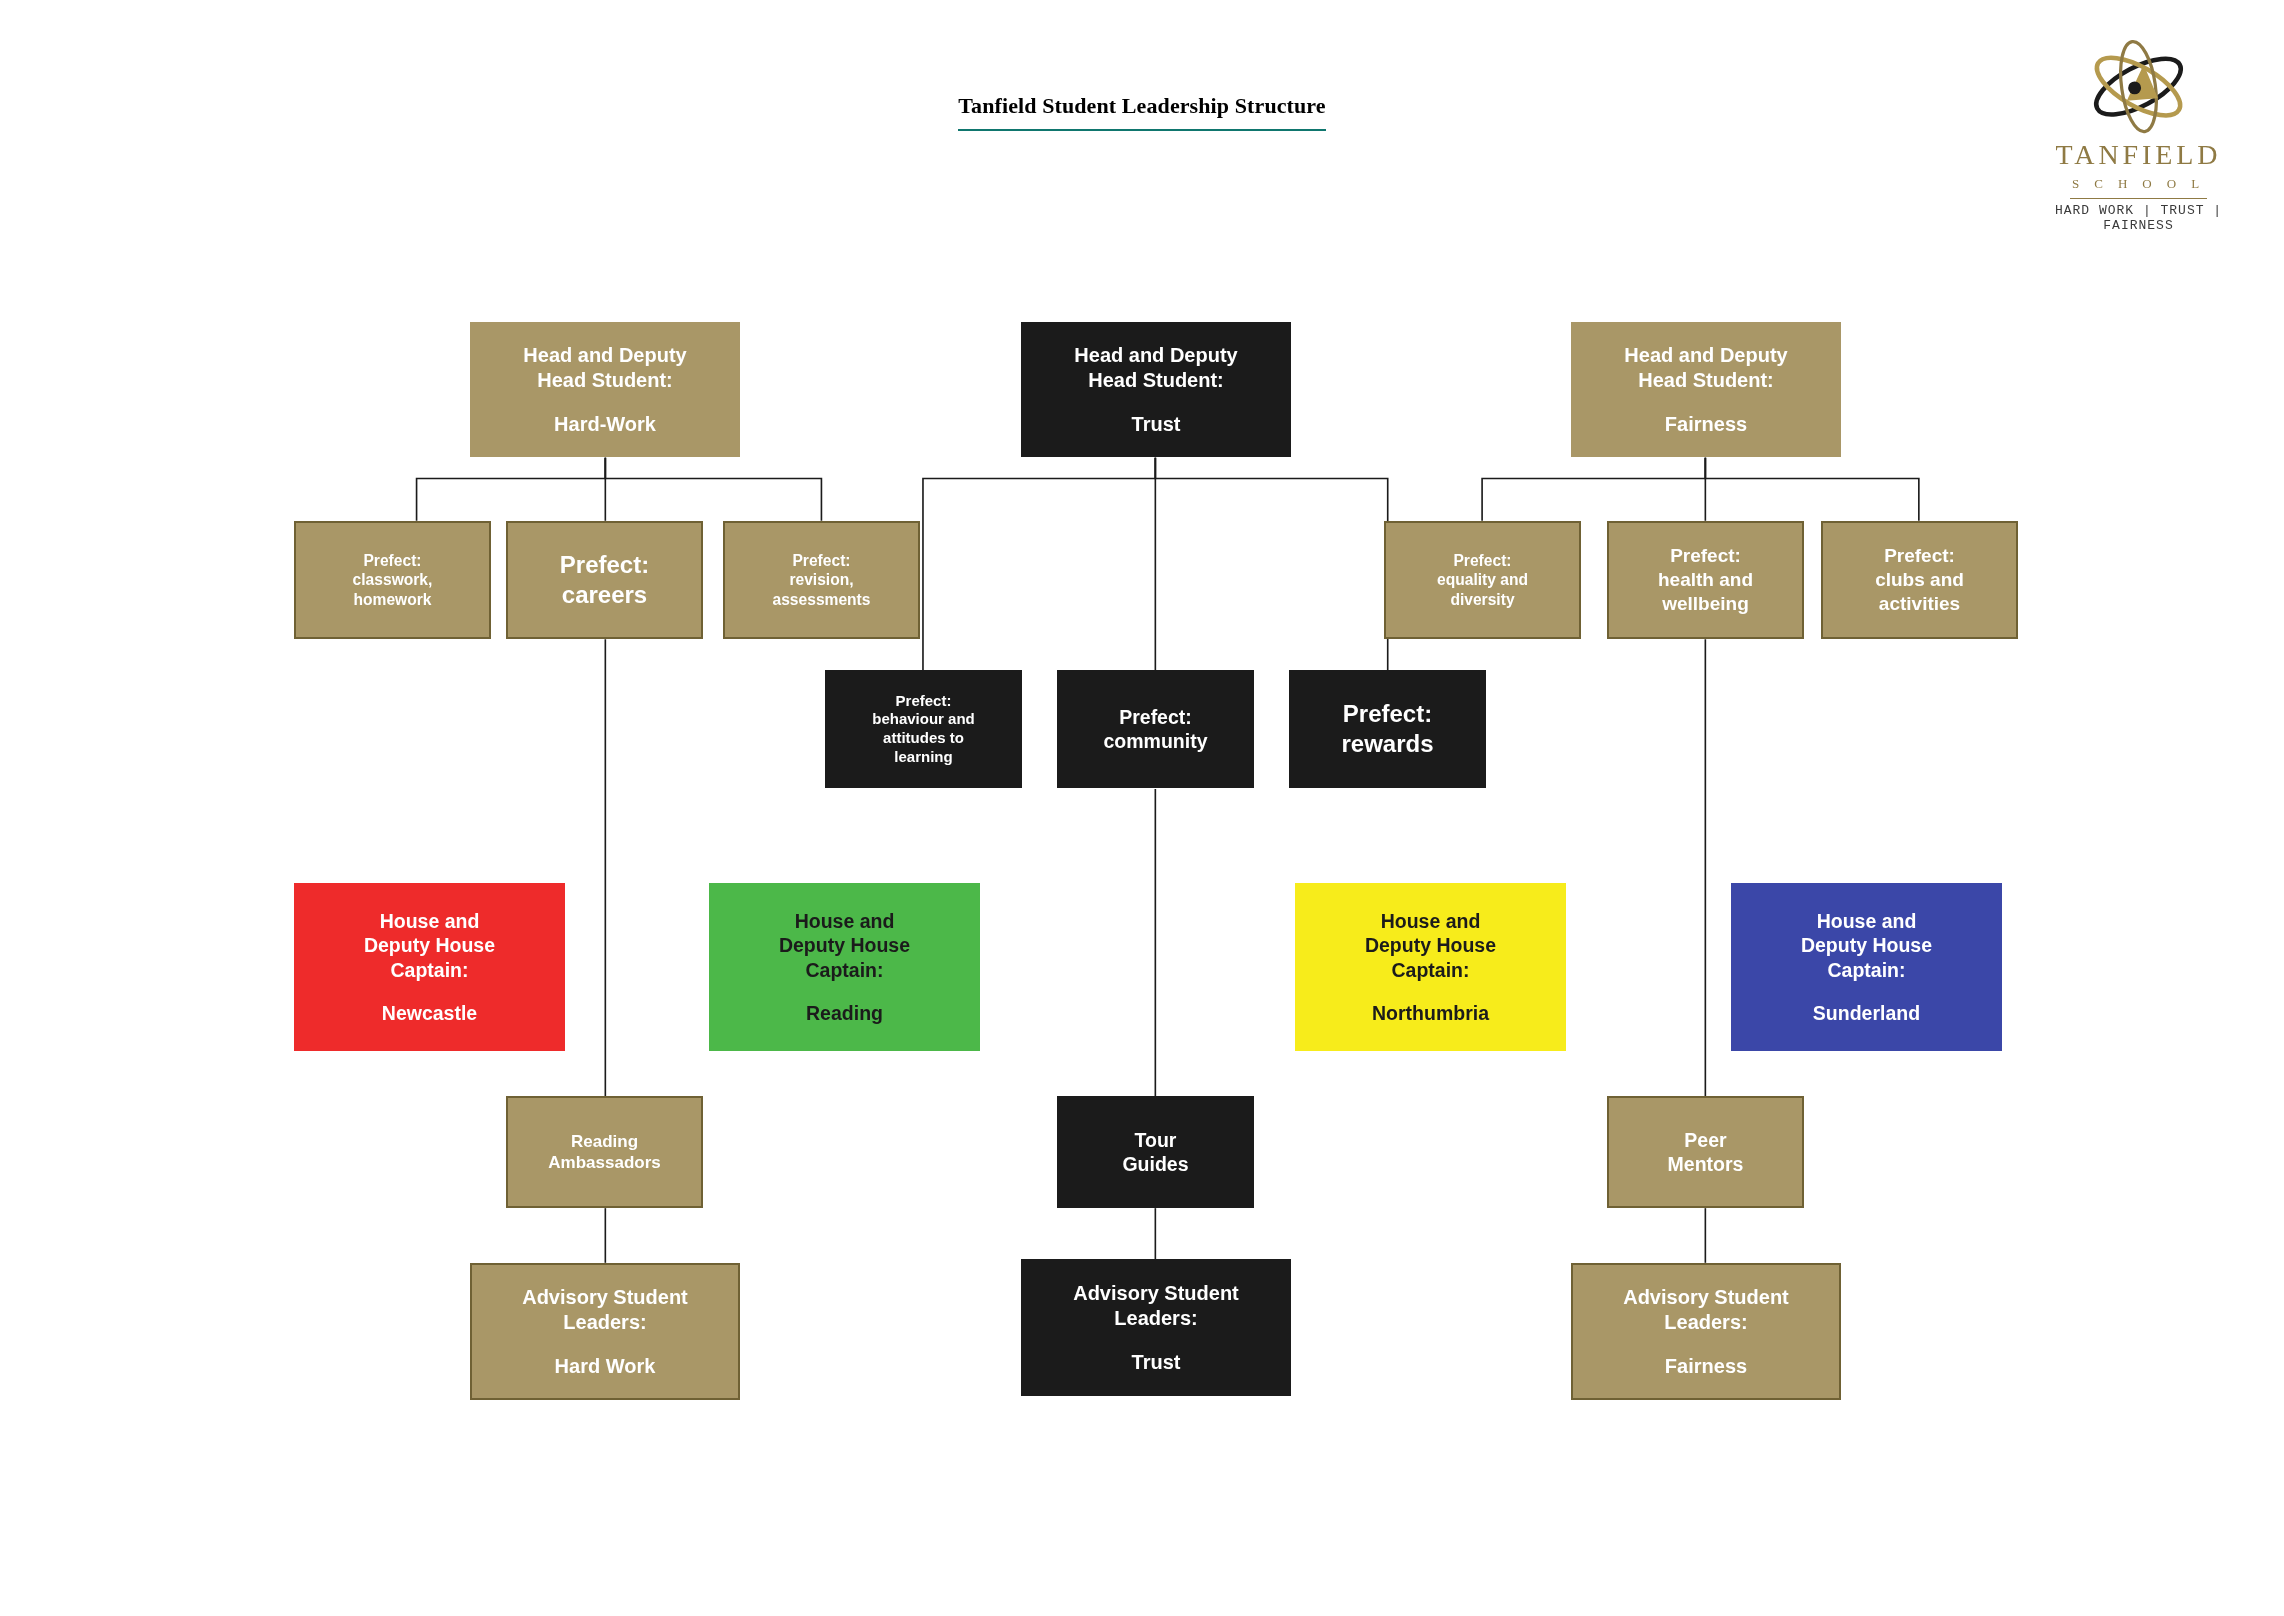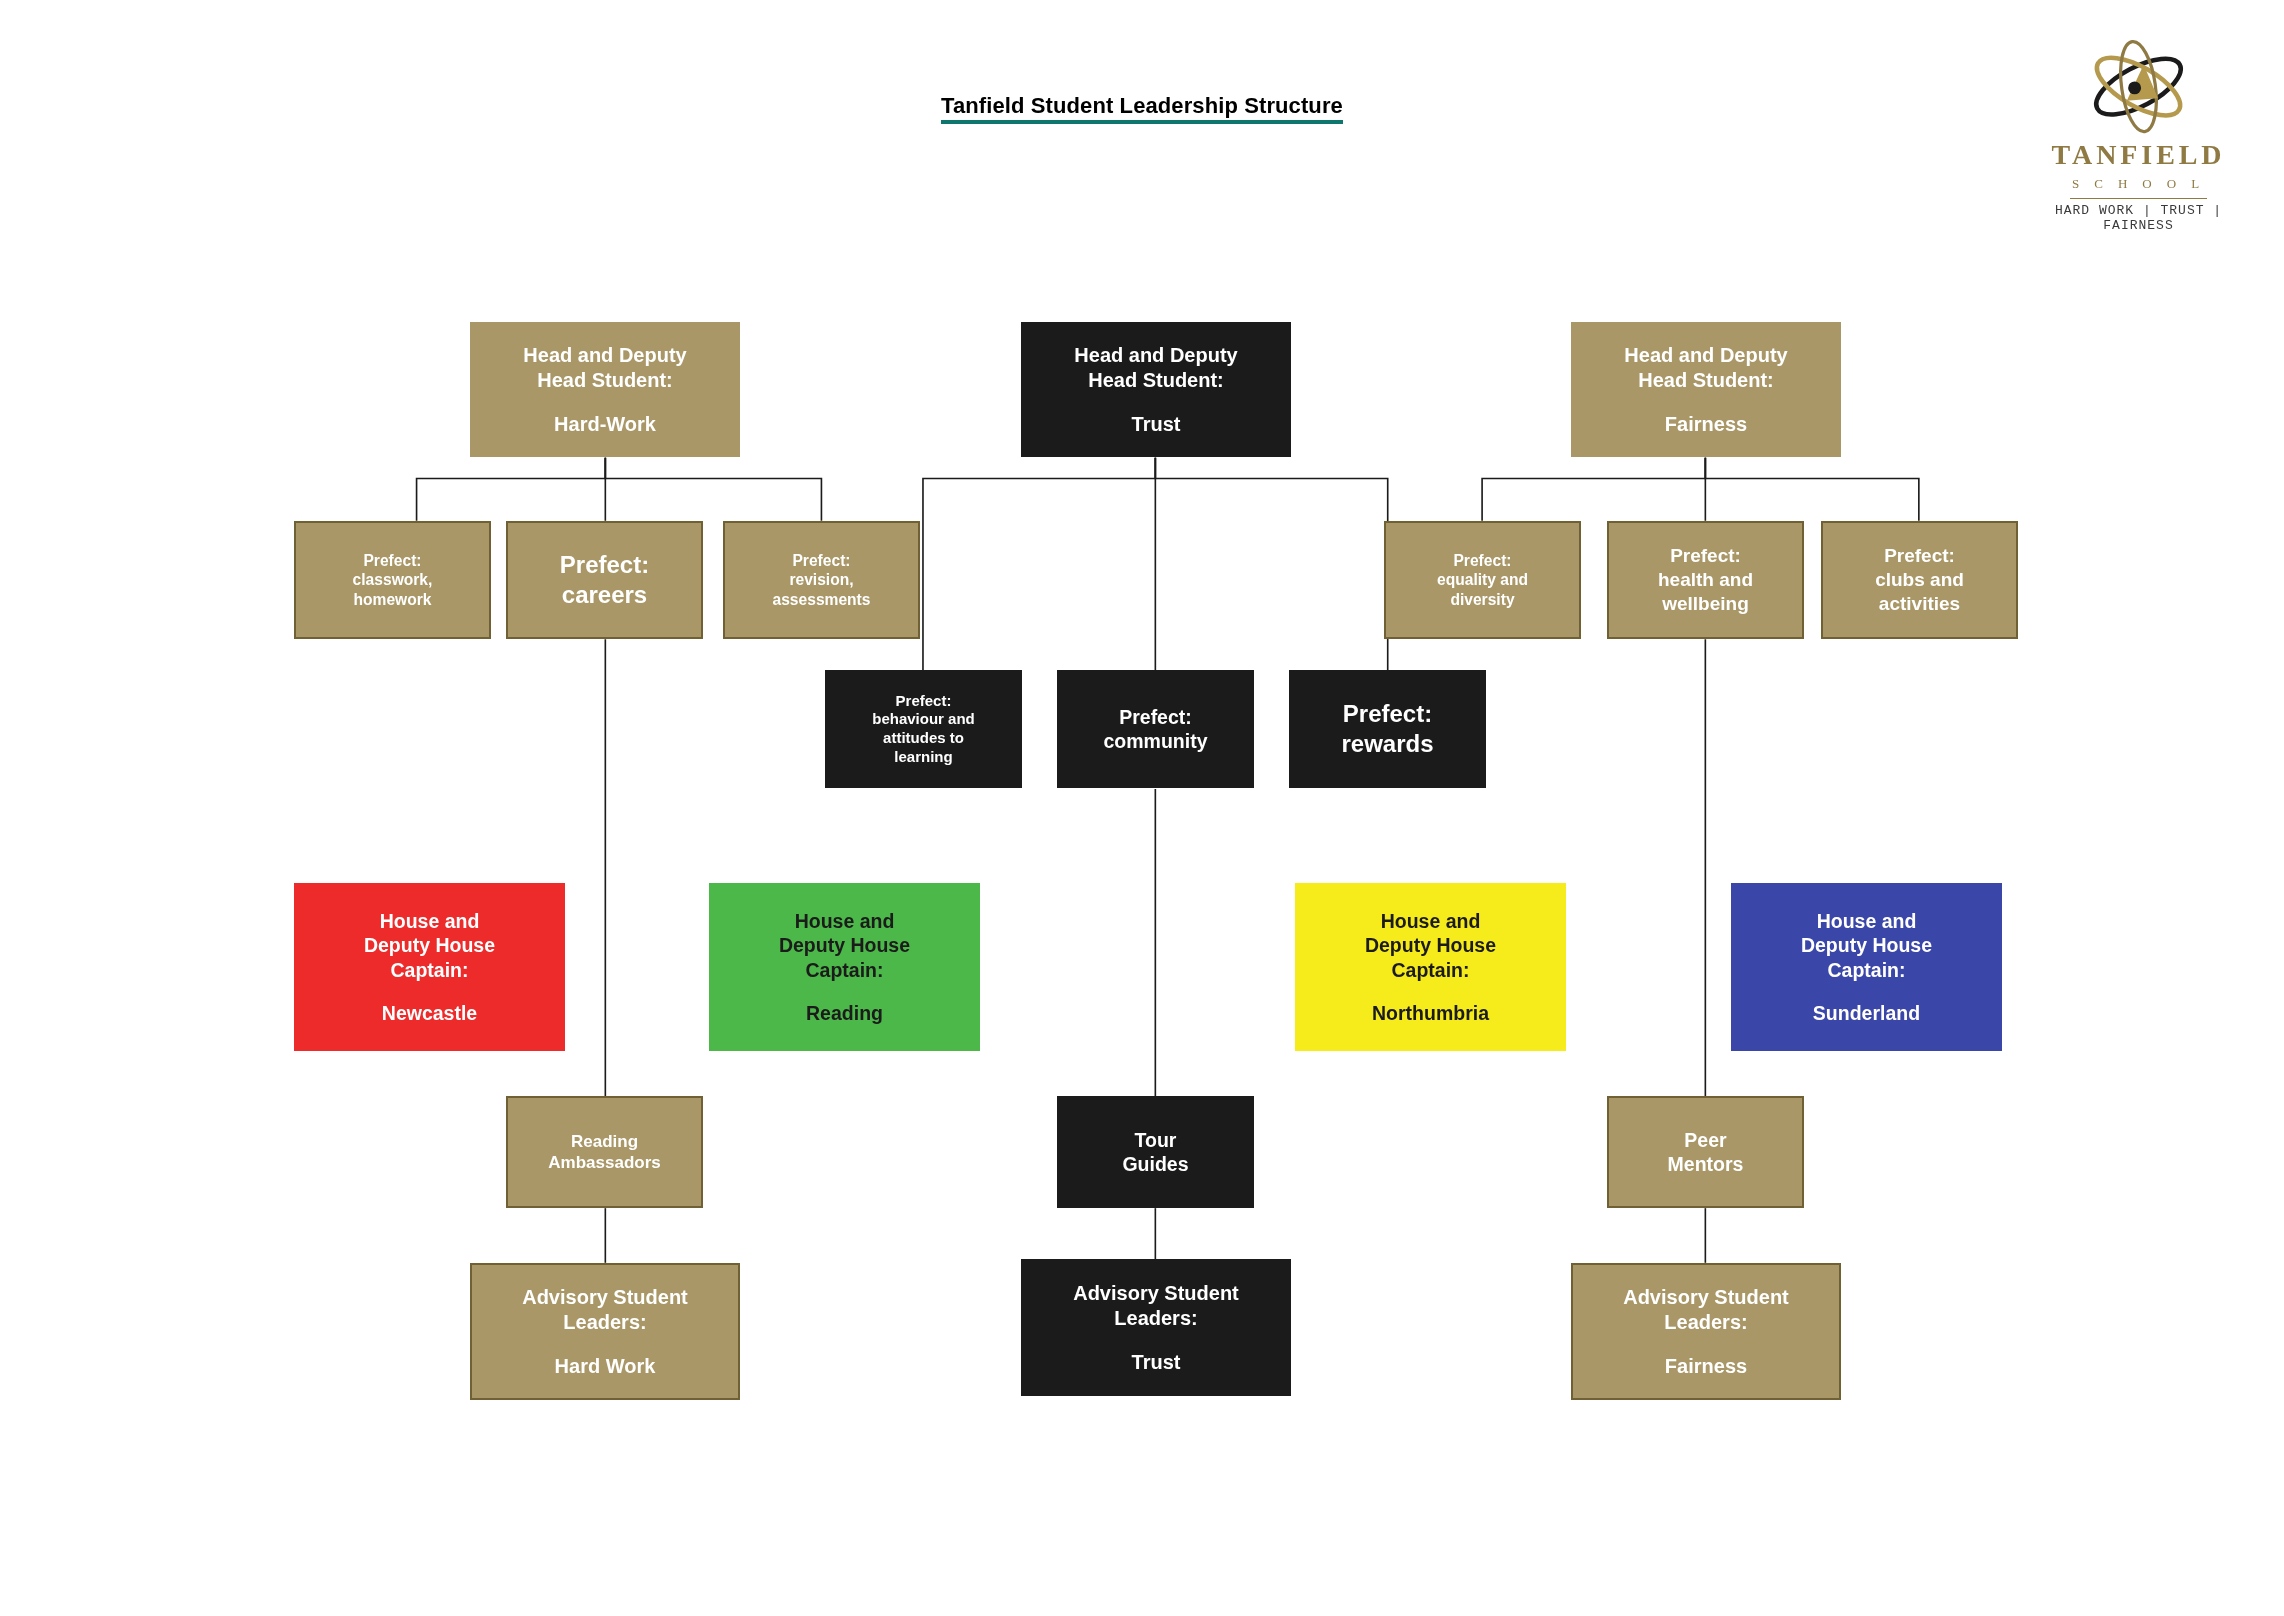--- a/index.html
+++ b/index.html
@@ -26,22 +26,23 @@
     left: 0;
     top: 93px;
     width: 2284px;
     text-align: center;
     font-size: 22px;
     font-weight: bold;
     color: #000000;
     letter-spacing: 0.1px;
   }
   #page-title span {
-    border-bottom: 4px solid #0f766e;
-    padding-bottom: 2px;
+    border-bottom: 2px solid #0f766e;
+    padding-bottom: 11px;
+    font-family: Liberation Serif, serif;
   }
   
   #logo {
     position: absolute;
     left: 2041px;
     top: 36px;
     width: 195px;
     height: 202px;
     text-align: center;
   }
@@ -50,21 +51,20 @@
     height: 107px;
     position: relative;
   }
   #logo .mark svg { display: block; margin: 0 auto; }
   #logo .brand {
     font-family: "Liberation Serif", serif;
     font-size: 28px;
     letter-spacing: 3.9px;
     color: #8f7a44;
     margin-top: -3.9px;
-    font-weight: bold;
   }
   #logo .sub {
     font-family: "Liberation Serif", serif;
     font-size: 13px;
     letter-spacing: 5.9px;
     color: #8f7a44;
     margin-top: 4.6px;
   }
   #logo .rule {
     width: 137px;

